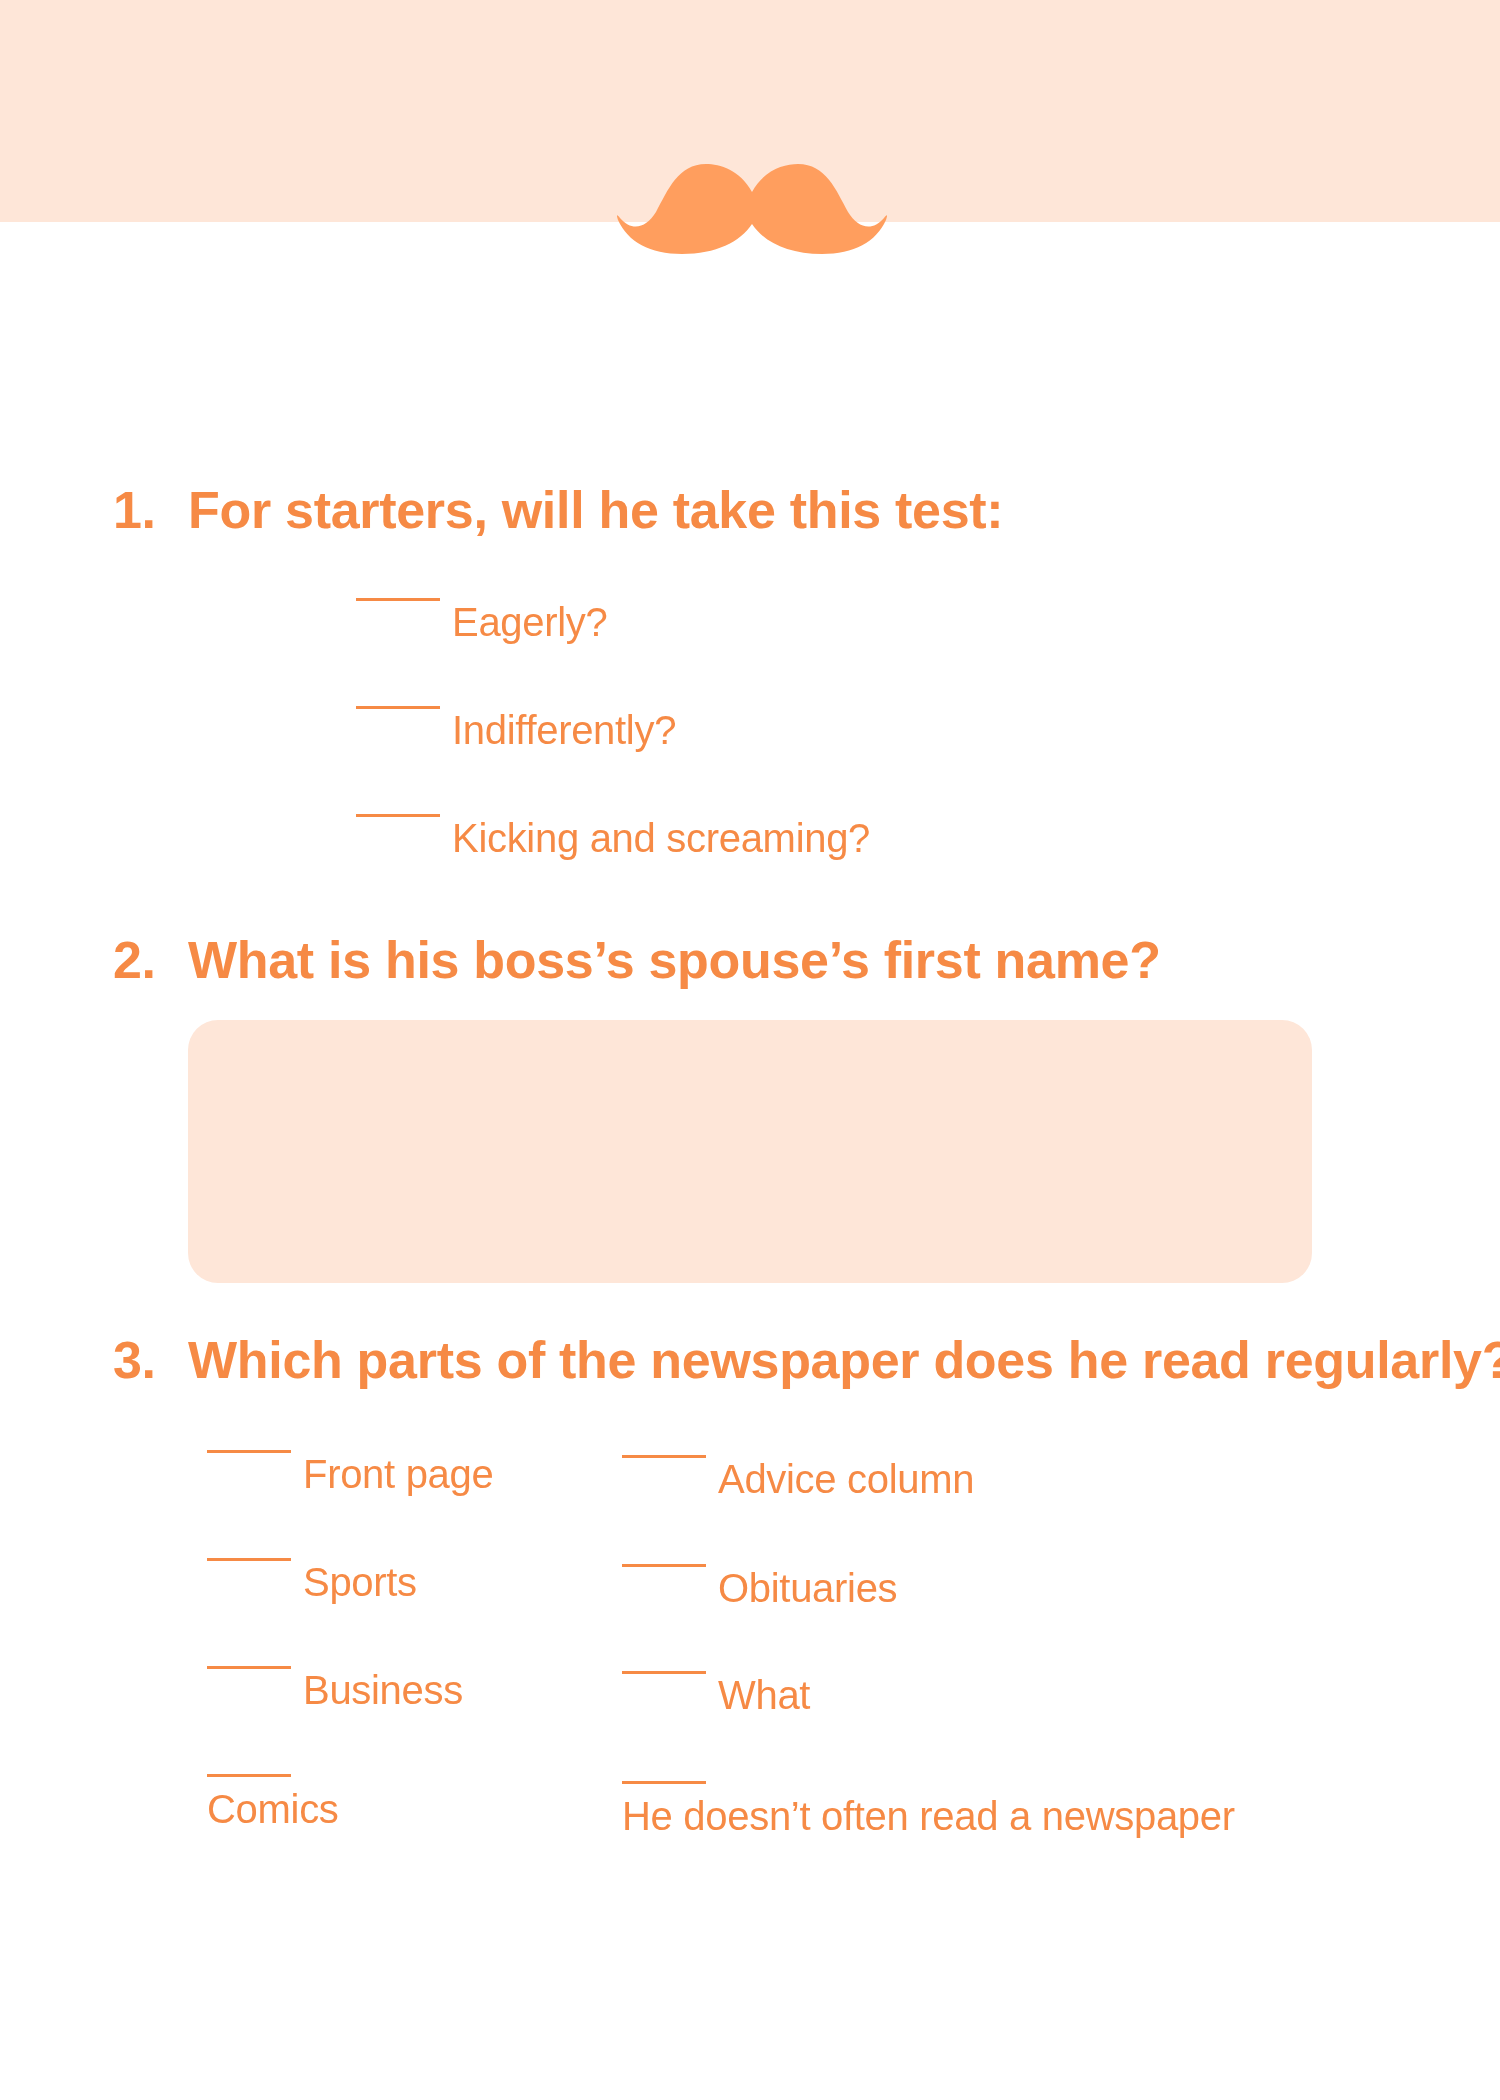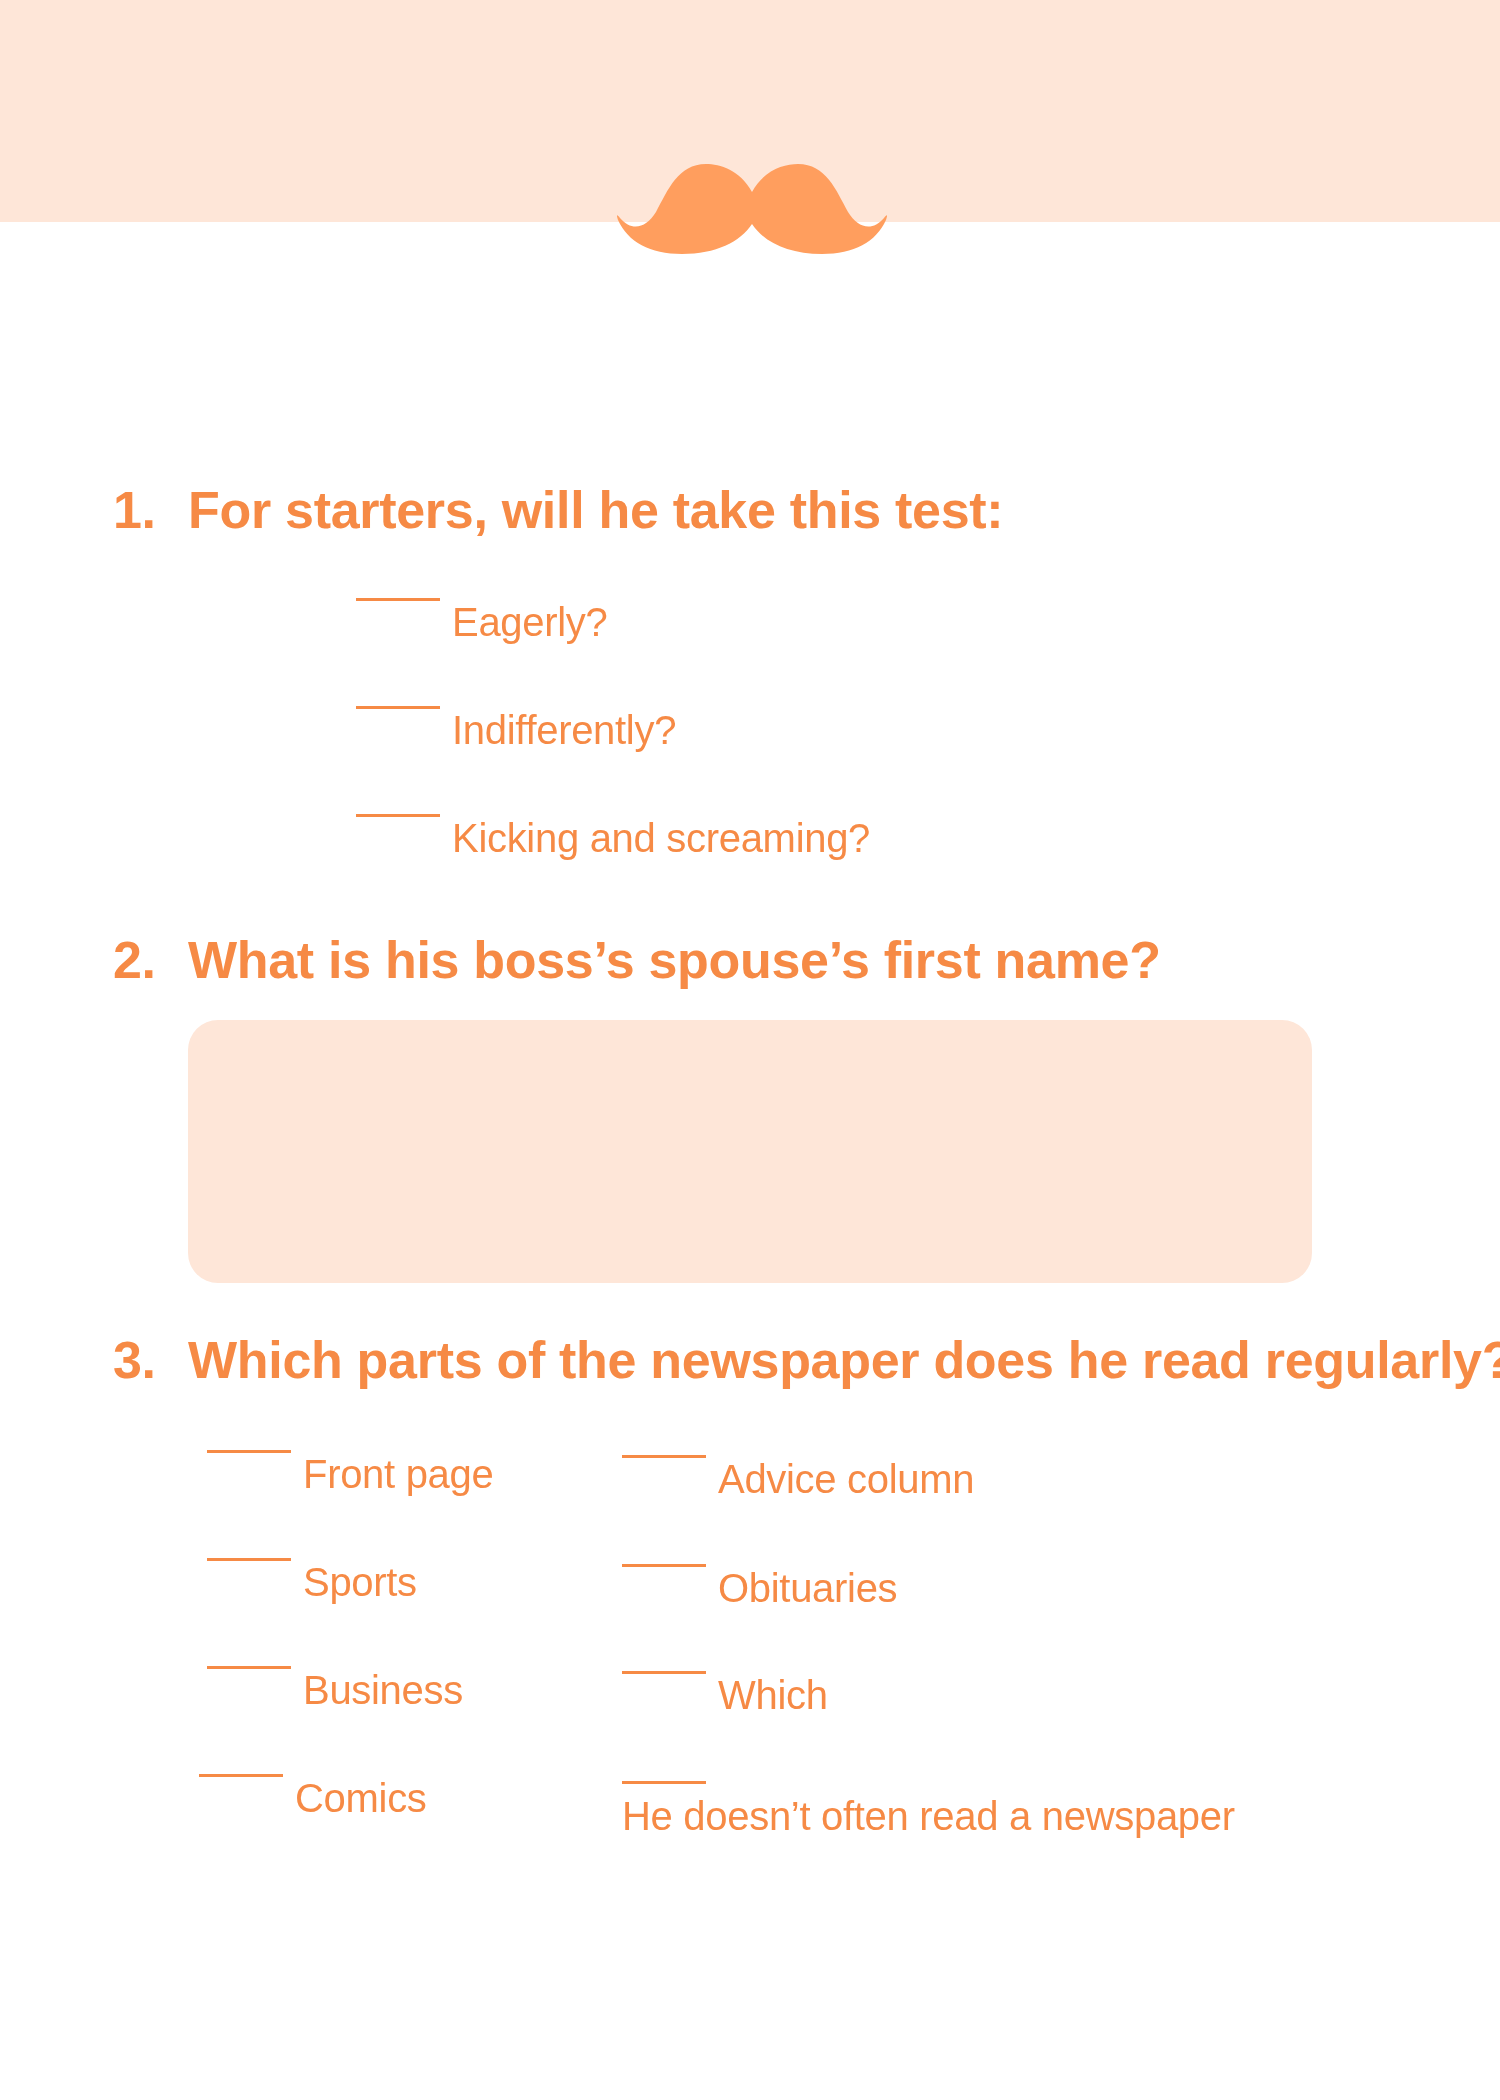--- a/index.html
+++ b/index.html
@@ -88,33 +88,33 @@
   <span>Front page</span>
 </div>
 <div class="option" style="left:207px; top:1558px;">
   <span class="blank"></span>
   <span>Sports</span>
 </div>
 <div class="option" style="left:207px; top:1666px;">
   <span class="blank"></span>
   <span>Business</span>
 </div>
-<div class="option" style="left:199px; top:1774px;">
+<div class="option" style="left:207px; top:1774px;flex-direction:column;">
   <span class="blank"></span>
   <span>Comics</span>
 </div>
 
 <div class="option" style="left:622px; top:1455px;">
   <span class="blank"></span>
   <span>Advice column</span>
 </div>
 <div class="option" style="left:622px; top:1564px;">
   <span class="blank"></span>
   <span>Obituaries</span>
 </div>
 <div class="option" style="left:622px; top:1671px;">
   <span class="blank"></span>
-  <span>Which</span>
+  <span>What</span>
 </div>
 <div class="option" style="left:622px; top:1781px;flex-direction:column;">
   <span class="blank"></span>
   <span>He doesn’t often read a newspaper</span>
 </div>
 
 </body></html>

